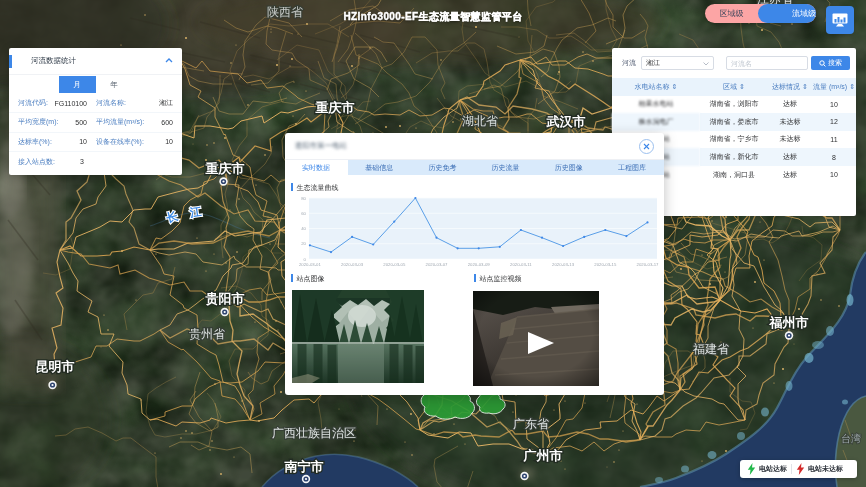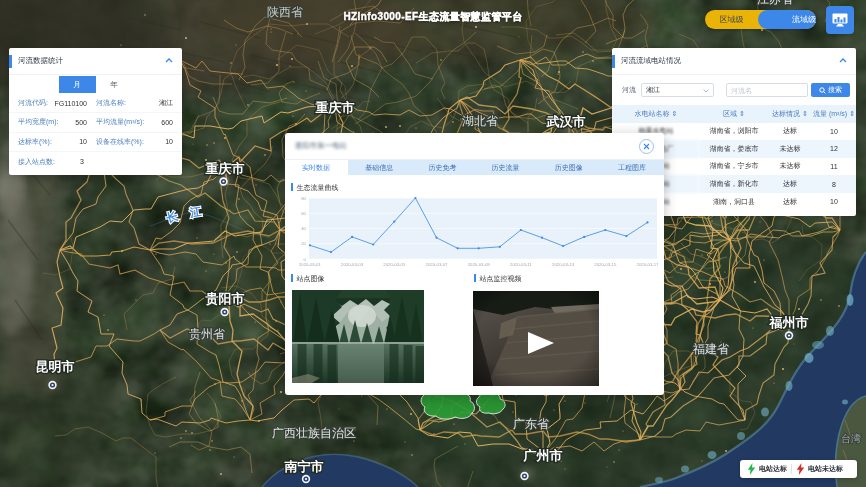--- a/index.html
+++ b/index.html
@@ -1,23 +1,23 @@
 <!DOCTYPE html>
 <html><head><meta charset="utf-8"><style>
 *{margin:0;padding:0;box-sizing:border-box}
 html,body{width:866px;height:487px;overflow:hidden}
 body{font-family:"Liberation Sans",sans-serif;position:relative;background:#39452f}
 #map{position:absolute;left:0;top:0}
 .title{position:absolute;left:0;top:9.5px;width:866px;text-align:center;color:#fff;font-size:10px;font-weight:bold;letter-spacing:.4px;-webkit-text-stroke:0.4px #fff;text-shadow:0 1px 3px rgba(0,0,0,.6)}
-.pills{position:absolute;left:705px;top:10px;width:111px;height:19px;background:#eab308;border-radius:10px;display:flex;align-items:center;font-size:8px;color:#37445a;box-shadow:0 1px 4px rgba(0,0,0,.25)}
+.pills{position:absolute;left:705px;top:4px;width:111px;height:19px;background:#fca5a5;border-radius:10px;display:flex;align-items:center;font-size:8px;color:#37445a;box-shadow:0 1px 4px rgba(0,0,0,.25)}
 .pills .p1{flex:1;text-align:center}
 .pills .p2{width:58px;height:19px;line-height:19px;background:#3d87e8;color:#fff;border-radius:10px;text-align:right}
 .iconbtn{position:absolute;left:826px;top:6px;width:28px;height:28px;background:#3d87e8;border-radius:4px;display:flex;align-items:center;justify-content:center;box-shadow:0 1px 4px rgba(0,0,0,.25)}
 .panel{position:absolute;background:#fff;border-radius:2px;box-shadow:0 2px 10px rgba(0,0,0,.22)}
-.phead{height:27px;display:flex;align-items:center;position:relative;padding-left:9px;font-size:7.5px;color:#2f3a47;border-bottom:1px solid #f0f2f5}
+.phead{height:27px;display:flex;align-items:center;position:relative;padding-left:22px;font-size:7.5px;color:#2f3a47;border-bottom:1px solid #f0f2f5}
 .phead:before{content:"";position:absolute;left:0;top:7px;width:2.5px;height:13px;background:#3d87e8}
 .phead .chev{position:absolute;right:9px;top:10px}
 #lpanel{left:9px;top:48px;width:173px;height:127px}
 .tabs{display:flex;justify-content:center;margin-top:1px}
 .tab{width:37px;height:17px;line-height:17px;text-align:center;font-size:7.5px;color:#5a6470;background:#fff}
 .tab.on{background:#3d87e8;color:#fff}
 .lrows{font-size:7px;margin-top:1px}
 .lrow{display:flex;height:19.3px;align-items:center;border-bottom:1px solid #f2f6fa}
 .lrow .lb{color:#4a7dc0;white-space:nowrap}
 .lrow .v{color:#303133}
@@ -758,23 +758,20 @@
         <span class="v c2v">10</span>
       </div>
   <div class="lrow" style="border-bottom:none">
         <span class="lb c1l">接入站点数:</span>
         <span class="v" style="width:30px;text-align:right">3</span>
       </div>
  </div>
 </div>
 
 <div class="panel" id="rpanel">
- <div class="phead">河流流域电站情况<svg class="chev" width="8" height="5" viewBox="0 0 8 5">
-        <polyline points="1,4 4,1 7,4" fill="none" stroke="#3d87e8" stroke-width="1.3"></polyline>
-      </svg></div>
  <div class="srow">
    <span class="rl">河流</span>
    <span class="sel">
         <span class="sv">湘江</span>
         <svg class="ca" width="6" height="4" viewBox="0 0 6 4">
           <polyline points="0.5,0.5 3,3 5.5,0.5" fill="none" stroke="#b7bdc7" stroke-width="1"></polyline>
         </svg>
       </span>
    <span class="inp">河流名</span>
    <span class="sbtn"><svg width="7" height="7" viewBox="0 0 7 7">

